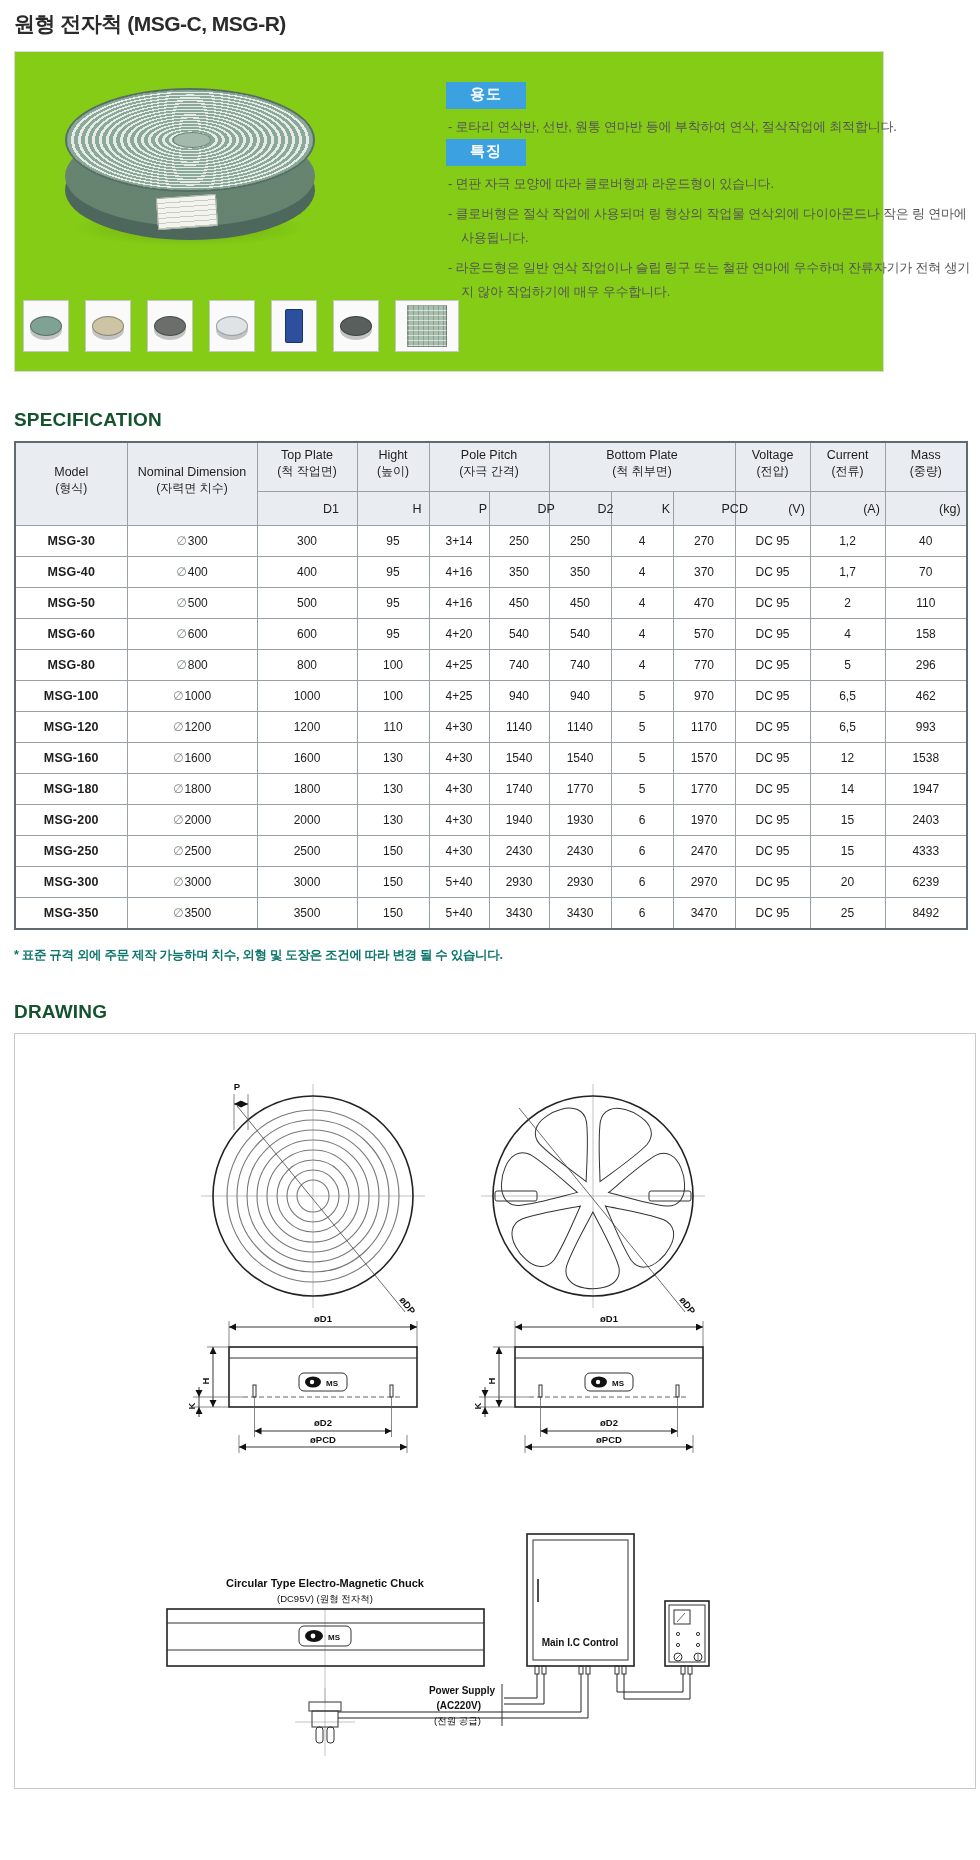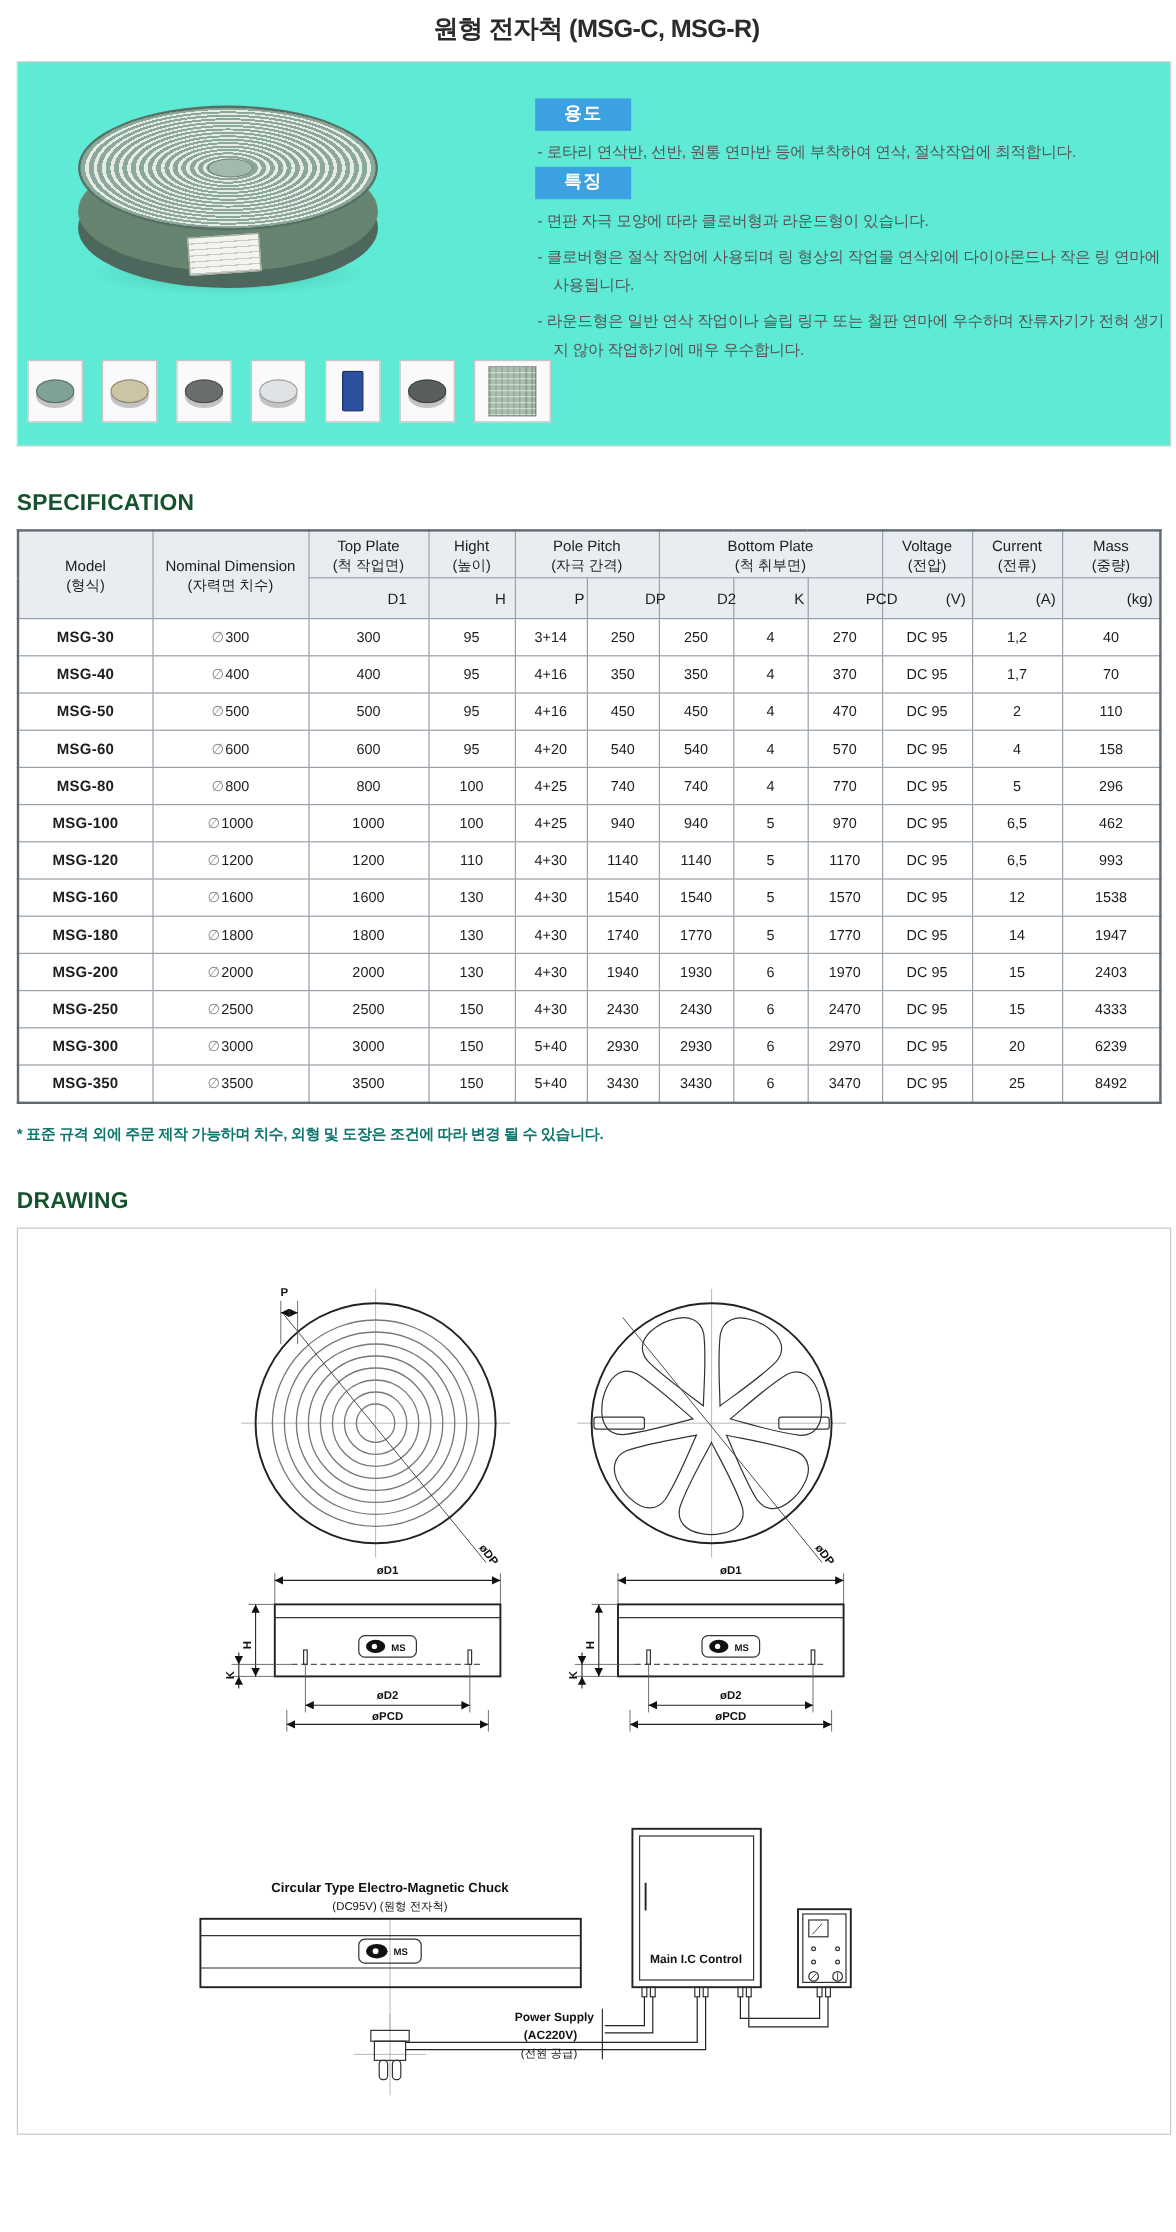--- a/index.html
+++ b/index.html
@@ -1,23 +1,23 @@
 <!DOCTYPE html>
 <html><head>
 <meta charset="utf-8">
 <style>
   * { box-sizing: border-box; }
   html,body { margin:0; padding:0; background:#fff; }
   body { width:980px; min-height:1860px; font-family:"Liberation Sans","DejaVu Sans",sans-serif; color:#333; position:relative; }
 
   
-  .page-title { font-size:21px; font-weight:700; color:#2b2b2b; letter-spacing:-0.5px; margin:10px 0 13px 14px;text-align:center; }
-
-  
-  .product-box { position:relative; margin-left:14px; width:962px; height:321px; border:1px solid #d9d9d9; background:#5eead4; }
+  .page-title { font-size:21px; font-weight:700; color:#2b2b2b; letter-spacing:-0.5px; margin:10px 0 13px 14px; }
+
+  
+  .product-box { position:relative; margin-left:14px; width:870px; height:321px; border:1px solid #d9d9d9; background:#84cc16; }
 
   
   .chuck { position:absolute; left:34px; top:16px; width:285px; height:190px; }
   .chuck .shadow { position:absolute; left:26px; top:142px; width:230px; height:36px; border-radius:50%; background:radial-gradient(closest-side, rgba(0,0,0,.18), rgba(0,0,0,0)); }
   .chuck .skirt2 { position:absolute; left:16px; top:72px; width:250px; height:100px; border-radius:50%; background:#4d675c; }
   .chuck .skirt { position:absolute; left:16px; top:58px; width:250px; height:100px; border-radius:50%; background:linear-gradient(#74928517,#0000), #647f73; background-color:#66836f; }
   .chuck .top-face { position:absolute; left:16px; top:20px; width:250px; height:104px; border-radius:50%; border:2px solid #566f62;
       background:repeating-radial-gradient(ellipse at center, #8aa99b 0px, #8aa99b 4px, #e6ebe6 4px, #e6ebe6 7px); }
   .chuck .hub { position:absolute; left:124px; top:64px; width:38px; height:16px; border-radius:50%; background:#a3b9ac; border:1px solid #6b8577; }
   .chuck .sticker { position:absolute; left:108px; top:128px; width:60px; height:32px; background:#f4f4ee; border:1px solid #9aa59b; transform:rotate(-4deg);
@@ -38,21 +38,21 @@
   .info-line { font-size:13px; color:#555; line-height:1.85; margin:6px 0 0 2px; padding-left:13px; text-indent:-13px; letter-spacing:-0.2px; }
   .feature-group { margin-top:4px; }
 
   
   .section-heading { font-size:19px; font-weight:700; color:#14532d; margin:37px 0 10px 14px; letter-spacing:0.2px; }
 
   
   table.spec { border-collapse:collapse; margin-left:14px; table-layout:fixed; width:952px; font-size:12px; color:#1d1d1d; border:2px solid #5f6a72; }
   table.spec th, table.spec td { border:1px solid #98a0a8; text-align:center; padding:0; }
   table.spec thead th { background:#e9edf2; font-weight:400;padding-left:48px; }
-  table.spec thead tr:first-child th { padding:5px 0 2px; }
+  table.spec thead tr:first-child th { padding:5px 0 12px; }
   table.spec thead tr:last-child th { height:34px; font-size:12.5px; }
   .h-en { font-size:12.5px; line-height:1.25; }
   .h-ko { font-size:12px; line-height:1.3; }
   table.spec tbody td { height:31px; }
   td.model { font-weight:700; font-size:12.5px; letter-spacing:0.2px; }
   .dia { color:#848c84; margin-right:1px; }
   td.hl  { border-left:2px solid #1a1a1a; border-right:2px solid #1a1a1a; }
   td.hl-t { border-top:2px solid #1a1a1a; }
   td.hl-b { border-bottom:2px solid #1a1a1a; }
 

